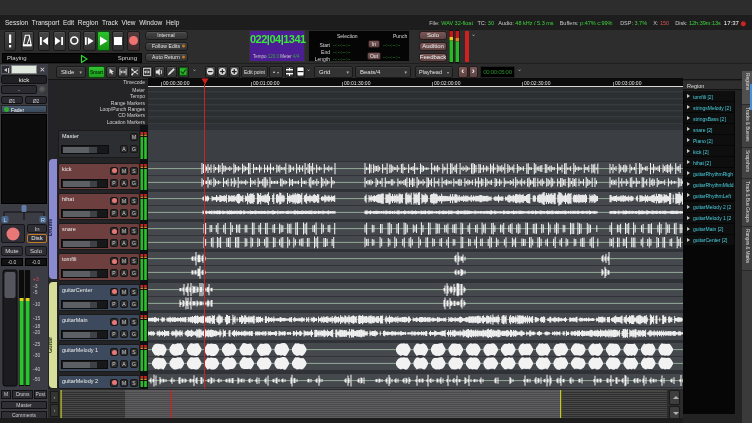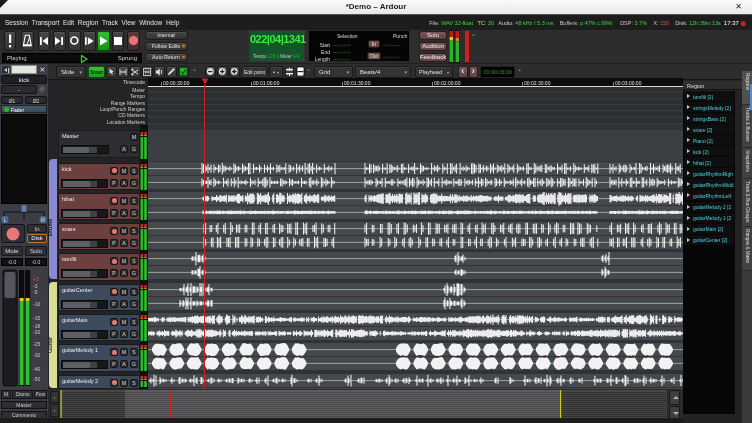--- a/index.html
+++ b/index.html
@@ -8,25 +8,20 @@
 .tbtn{background:linear-gradient(#454545,#333);box-shadow:inset 0 1px 0 rgba(255,255,255,0.08)}
 .mbtn{background:linear-gradient(#7a5858,#5e4242);border:1px solid #2a1a1a;color:#f0f0f0}
 .hbtn{position:absolute;background:#2e2e2e;border:1px solid #161616;border-radius:2px;color:#d8d8d8;display:flex;align-items:center;justify-content:center;font-size:5px}
 .t5{font-size:5px}.t6{font-size:6px}
 .grn{color:#3fd43f}
 .dd{position:absolute;background:#333;border:1px solid #191919;border-radius:2px;color:#e0e0e0;display:flex;align-items:center;box-shadow:inset 0 1px 0 rgba(255,255,255,0.06)}
 .dd .arr{position:absolute;right:3px;top:50%;transform:translateY(-50%);font-size:5px;color:#aaa}
 .small{transform-origin:0 50%;white-space:nowrap}
 </style></head><body>
 <div id="page">
-    <div class="abs" style="left:0;top:0;width:752px;height:15px;background:linear-gradient(#fafafa,#e8e8e8);border-bottom:1px solid #555">
-<div class="abs" style="left:0;top:0;width:752px;text-align:center;font-size:8px;font-weight:bold;color:#1c1c1c;line-height:14px">*Demo – Ardour</div>
-<div class="abs" style="right:10px;top:0;font-size:8px;color:#222;line-height:14px">✕</div>
-<div class="abs" style="left:0;top:0;width:8px;height:8px;background:#1a1a1a;clip-path:polygon(0 0,100% 0,0 100%)"></div>
-    </div>
     <div class="abs" style="left:0;top:15px;width:752px;height:15px;background:#1d1d1d">
 <div class="abs" style="left:5px;top:3.5px;color:#e4e4e4;font-size:6.5px">Session&nbsp;&nbsp;Transport&nbsp;&nbsp;Edit&nbsp;&nbsp;Region&nbsp;&nbsp;Track&nbsp;&nbsp;View&nbsp;&nbsp;Window&nbsp;&nbsp;Help</div>
 <div class="abs" style="right:6px;top:4.5px;color:#c8c8c8;white-space:nowrap;font-size:5.5px">File: <span class="grn">WAV 32-float</span>&nbsp;&nbsp; TC: <span class="grn">30</span>&nbsp;&nbsp; Audio: <span class="grn">48 kHz / 5.3 ms</span>&nbsp;&nbsp;&nbsp; Buffers: <span class="grn">p:47% c:99%</span>&nbsp;&nbsp;&nbsp;&nbsp; DSP: <span class="grn">3.7%</span>&nbsp;&nbsp;&nbsp; X: <span style="color:#e05050">150</span>&nbsp;&nbsp;&nbsp; Disk: <span class="grn">12h:39m:13s</span>&nbsp; <span style="color:#fff;font-size:6px">17:37</span> <span style="color:#cc2222;font-size:5px">⬤</span></div>
 </div>
     <div class="abs" style="left:0;top:30px;width:752px;height:34px;background:#2d2d2d;border-bottom:1px solid #1f1f1f"></div>
     <div class="btn tbtn" style="left:3.8px;top:30.5px;width:12.6px;height:20px">
       <svg width="4" height="14" viewBox="0 0 4 14">
         <rect x="1" y="0.5" width="2.2" height="8.5" fill="#fff"></rect>
         <rect x="1" y="11" width="2.2" height="2.4" fill="#fff"></rect>
       </svg>
@@ -75,21 +70,21 @@
     <div class="abs" style="left:2px;top:52.5px;width:140px;height:10px;background:#0a0a0a;border:1px solid #000;color:#d0d0d0">
 <span class="abs t6" style="left:4px;top:1.5px">Playing</span>
 <svg class="abs" style="left:77px;top:1px" width="8" height="8" viewBox="0 0 8 8">
         <path d="M1.5 0.5v7l5.5-3.5z" fill="none" stroke="#35d435" stroke-width="1.2"></path>
       </svg>
 <span class="abs t6" style="right:4px;top:1.5px">Sprung</span>
     </div>
     <div class="btn tbtn" style="left:144.5px;top:30.5px;width:43px;height:9.5px;border-radius:3px;position:absolute;font-size:5px;letter-spacing:0.1px">Internal</div>
     <div class="btn tbtn" style="left:144.5px;top:41.5px;width:43px;height:9.5px;border-radius:3px;position:absolute;font-size:5px;letter-spacing:0.1px">Follow Edits<span style="position:absolute;right:2px;top:50%;transform:translateY(-50%);width:3px;height:3px;border-radius:50%;background:#c87820"></span></div>
     <div class="btn tbtn" style="left:144.5px;top:52.5px;width:43px;height:9.5px;border-radius:3px;position:absolute;font-size:5px;letter-spacing:0.1px">Auto Return<span style="position:absolute;right:2px;top:50%;transform:translateY(-50%);width:3px;height:3px;border-radius:50%;background:#c87820"></span></div>
-    <div class="abs" style="left:249px;top:30px;width:56px;height:32px;background:#14532d;border:1px solid #333">
+    <div class="abs" style="left:249px;top:30px;width:56px;height:32px;background:#4c1d95;border:1px solid #333">
 <div class="abs" style="left:0;top:2px;width:100%;text-align:center;font-size:11px;font-weight:bold;color:#3ae83a;letter-spacing:-0.5px">022|04|1341</div>
 <div class="abs" style="left:3px;bottom:2px;font-size:4.5px;color:#c8c8c8;white-space:nowrap">Tempo <span style="color:#2fae2f">120.0</span> Meter <span style="color:#2fae2f">4/4</span></div>
     </div>
     <div class="abs" style="left:308px;top:30px;width:102px;height:32px;background:#050505;border:1px solid #2a2a2a;color:#ddd">
 <div class="abs t5" style="left:28px;top:2px">Selection</div>
       <div class="abs t5" style="left:84px;top:2px">Punch</div>
 <div class="abs t5" style="left:5px;top:11px;width:16px;text-align:right">Start</div>
       <div class="abs t5" style="left:24px;top:11px"><span style="color:#2f9a2f">--:--:--:--</span></div>
 <div class="abs t5" style="left:5px;top:18px;width:16px;text-align:right">End</div>
       <div class="abs t5" style="left:24px;top:18px"><span style="color:#2f9a2f">--:--:--:--</span></div>

